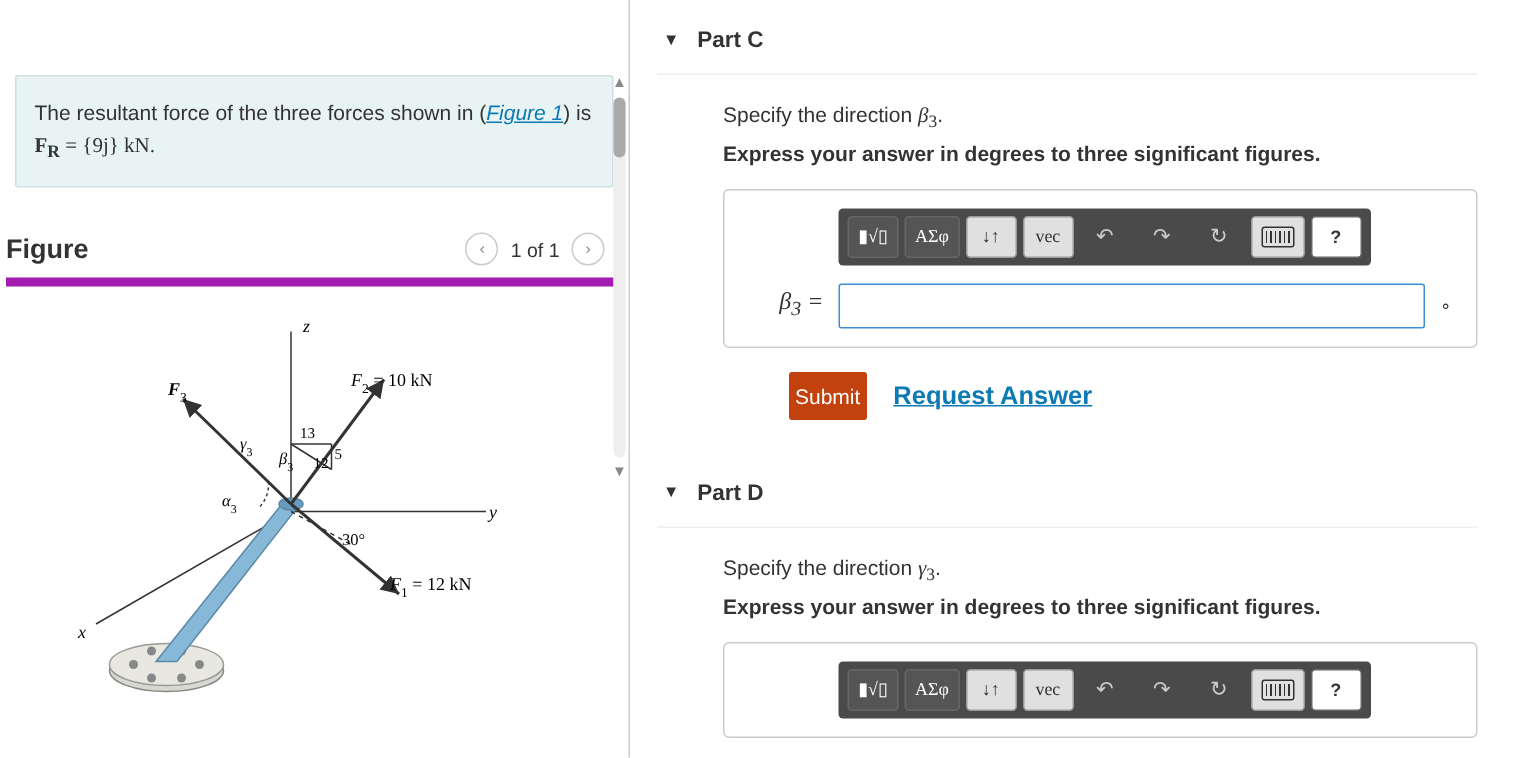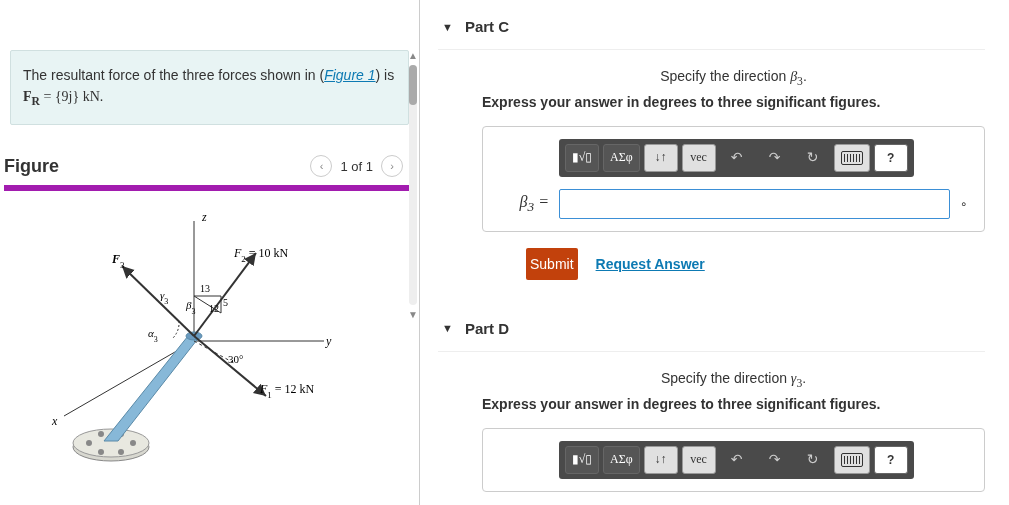--- a/index.html
+++ b/index.html
@@ -16,35 +16,35 @@
   .figure-body { position: relative; height: 290px; width: 400px; }
   .scroll-indicator { position: absolute; right: 2px; top: 50px; width: 8px; height: 270px; display:flex; flex-direction:column; align-items:center; justify-content:space-between; }
   .scroll-arrow { color: #888; font-size: 10px; }
   .scroll-track { flex:1; width:8px; background: #eee; border-radius: 4px; margin: 4px 0; position: relative; }
   .scroll-thumb { position:absolute; top:0; width:8px; height:40px; background:#aaa; border-radius:4px; }
 
   .right-panel { flex: 1; padding: 0 24px 0 18px; overflow: hidden; }
   .part-header { display: flex; align-items: center; gap: 12px; font-weight: bold; padding: 18px 0 14px 4px; border-bottom: 1px solid #eee; font-size: 15px; }
   .part-header .caret { font-size: 11px; }
   .part-body { padding: 18px 0 22px 44px; }
-  .question-text { margin-bottom: 6px; text-align: center; }
+  .question-text { margin-bottom: 6px; }
   .instruction { font-weight: bold; margin-bottom: 16px; }
   .answer-box { border: 1px solid #ccc; border-radius: 4px; padding: 12px 12px 12px 20px; margin-bottom: 16px; }
   .toolbar { background: #4a4a4a; border-radius: 3px; padding: 5px 6px; display: inline-flex; gap: 4px; align-items: center; margin-bottom: 12px; margin-left: 56px; }
   .tool-btn { min-width: 34px; height: 28px; border: 1px solid #666; border-radius: 3px; background: #555; color: #fff; display: inline-flex; align-items: center; justify-content: center; font-size: 12px; cursor: pointer; padding: 0 6px; font-family: serif; }
   .tool-btn.light { background: #e0e0e0; color:#333; border-color:#999; }
   .tool-btn.help { background:#fff; color:#333; font-family:Arial; font-weight:bold; }
   .tool-btn.arrow { background: transparent; border:none; color:#ccc; font-size:14px; }
   .input-row { display: flex; align-items: center; gap: 10px; }
   .var-label { font-style: italic; font-family: 'Times New Roman', serif; font-size: 16px; width: 46px; text-align: right; }
   .answer-input { flex:1; height: 30px; border: 1px solid #3b8fd6; border-radius: 2px; padding: 0 8px; font-size: 14px; }
   .unit { font-size: 12px; width: 12px; }
   .submit-row { display: flex; align-items: center; gap: 18px; margin-left: 44px; }
   .submit-btn { background: #c2410c; color: #fff; border: none; padding: 8px 4px; font-size: 14px; border-radius: 2px; cursor: pointer; font-weight: normal; }
-  .request-link { color: #0d7ab3; text-decoration: underline; font-weight: bold; font-size: 14px; cursor: pointer; }
+  .request-link { color: #0d7ab3; text-decoration: underline; font-weight: bold; font-size: 17px; cursor: pointer; }
   .math { font-family: 'Times New Roman', serif; }
   .bold { font-weight: bold; }
   .kbd-icon { display:inline-block; width:22px; height:14px; border:1px solid #333; border-radius:2px; position:relative; }
   .kbd-icon::before { content:""; position:absolute; top:2px; left:2px; right:2px; bottom:2px; background: repeating-linear-gradient(90deg,#333 0 1px,transparent 1px 3px); }
   svg text { font-family: 'Times New Roman', serif; }
 </style>
 </head>
 <body>
 
 <div class="container">

